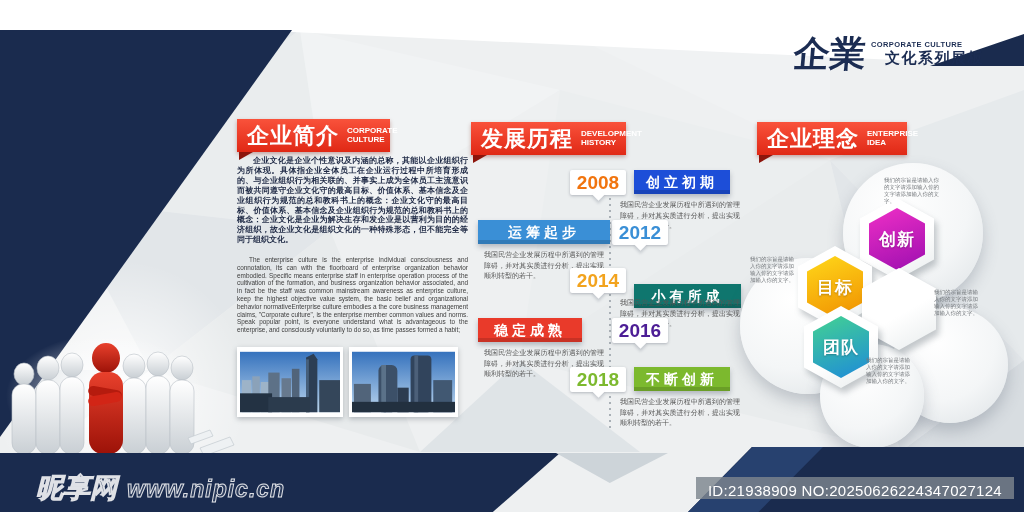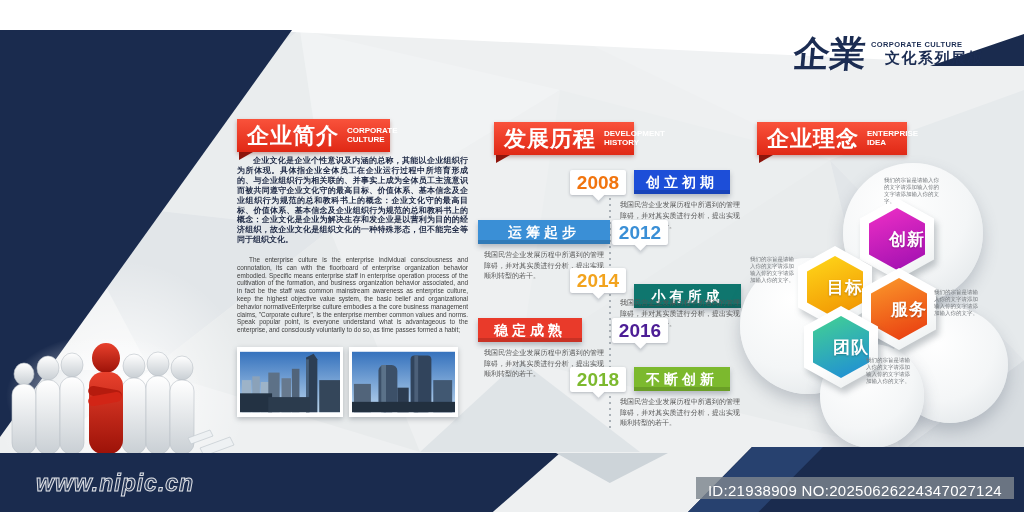--- a/index.html
+++ b/index.html
@@ -61,21 +61,21 @@
   .circle{position:absolute;border-radius:50%;
           background:radial-gradient(circle at 38% 30%,#fff 0%,#f4f6f7 55%,#dce1e4 100%);
           box-shadow:0 8px 16px rgba(90,100,115,.3);}
   .hex{clip-path:polygon(50% 0,100% 25%,100% 75%,50% 100%,0 75%,0 25%);}
   #center-hex{position:absolute;left:832px;top:254px;width:70px;height:78px;background:#fff;
               filter:drop-shadow(3px 5px 3px rgba(90,100,110,.3));}
   .hex-wrap{position:absolute;width:74px;height:82px;
             filter:drop-shadow(3px 5px 3px rgba(90,100,110,.35));}
   .hex-white{position:absolute;inset:0;background:linear-gradient(150deg,#fff 55%,#e8eced);}
   .hex-color{position:absolute;left:9px;top:10px;width:56px;height:62px;display:flex;
-             align-items:center;justify-content:flex-end;}
+             align-items:center;justify-content:center;}
   .hex-color span{color:#fff;font-size:17px;font-weight:800;letter-spacing:1px;
                   text-shadow:0 1px 2px rgba(0,0,0,.25);}
   .ph-text{position:absolute;margin:0;font-size:5.5px;line-height:7px;color:#75797d;}
 
   
   #band-left{position:absolute;left:0;top:453px;width:560px;height:59px;background:#1a2b4e;
              clip-path:polygon(0 0,100% 0,88% 100%,0 100%);}
   #band-gray-tri{position:absolute;left:556px;top:453px;width:112px;height:30px;background:#cdd4d9;
                  clip-path:polygon(0 0,100% 0,48% 100%);}
   #band-right{position:absolute;left:688px;top:447px;width:336px;height:65px;background:#1a2b4e;
@@ -175,21 +175,21 @@
       <rect x="28" y="14" width="20" height="50" rx="6" fill="#3c5068"></rect>
         <rect x="31" y="14" width="5" height="50" fill="#5b7289"></rect>
       <rect x="48" y="38" width="12" height="26" fill="#2c3c50"></rect>
       <rect x="62" y="4" width="22" height="60" rx="4" fill="#31445c"></rect>
         <rect x="66" y="4" width="4" height="60" fill="#4c6079"></rect>
       <rect x="86" y="30" width="20" height="34" fill="#415872"></rect>
       <rect x="0" y="53" width="109" height="11" fill="#22303f"></rect>
     </svg>
   </div>
 
-  <div class="ribbon" style="left:494px;top:122px;width:140px;">
+  <div class="ribbon" style="left:471px;top:122px;width:155px;">
     <span class="zh">发展历程</span>
     <span class="en">
       <span>DEVELOPMENT</span><br><span>HISTORY</span>
     </span>
     <i class="fold"></i>
   </div>
   <div id="dotline"></div>
   <div id="timeline">
       <div class="year-tag" style="top: 170px; left: 570px; color: rgb(241, 116, 14);"><i class="ytail"></i><span>2008</span></div>
       <div class="tl-banner" style="top: 170px; left: 634px; width: 96px; background: #1d4ed8;">创立初期</div>
@@ -229,23 +229,20 @@
         </div>
       </div>
       <div class="hex-wrap" style="left: 798px; top: 246px;">
         <div class="hex hex-white"></div>
         <div class="hex hex-color" style="background:linear-gradient(160deg,#ffd81a,#f08f00)">
           <span>目标</span>
         </div>
       </div>
       <div class="hex-wrap" style="left: 862px; top: 268px;">
         <div class="hex hex-white"></div>
-        <div class="hex hex-color" style="background:linear-gradient(160deg,#fb9a2b,#e8380f)">
-          <span>服务</span>
-        </div>
       </div>
       <div class="hex-wrap" style="left: 804px; top: 306px;">
         <div class="hex hex-white"></div>
         <div class="hex hex-color" style="background:linear-gradient(160deg,#43d292,#1e8bd9)">
           <span>团队</span>
         </div>
       </div>
     </div>
 
   <p class="ph-text" style="left:884px;top:177px;width:56px;">我们的宗旨是请输入你的文字请添加输入你的文字请添加输入你的文字。</p>
@@ -306,17 +303,18 @@
       <polygon points="196,110 226,99 230,107 200,118"></polygon>
     </g>
   </svg>
 
   <div id="band-left"></div>
   <div id="band-gray-tri"></div>
   <div id="band-right"></div>
   <div id="band-right-lite"></div>
 
   <div id="watermark">
+    <span class="wm-name">昵享网</span>
     <span class="wm-url">www.nipic.cn</span>
   </div>
   <div id="idbar">ID:21938909 NO:20250626224347027124</div>
 
 </div>
 
 </body></html>

